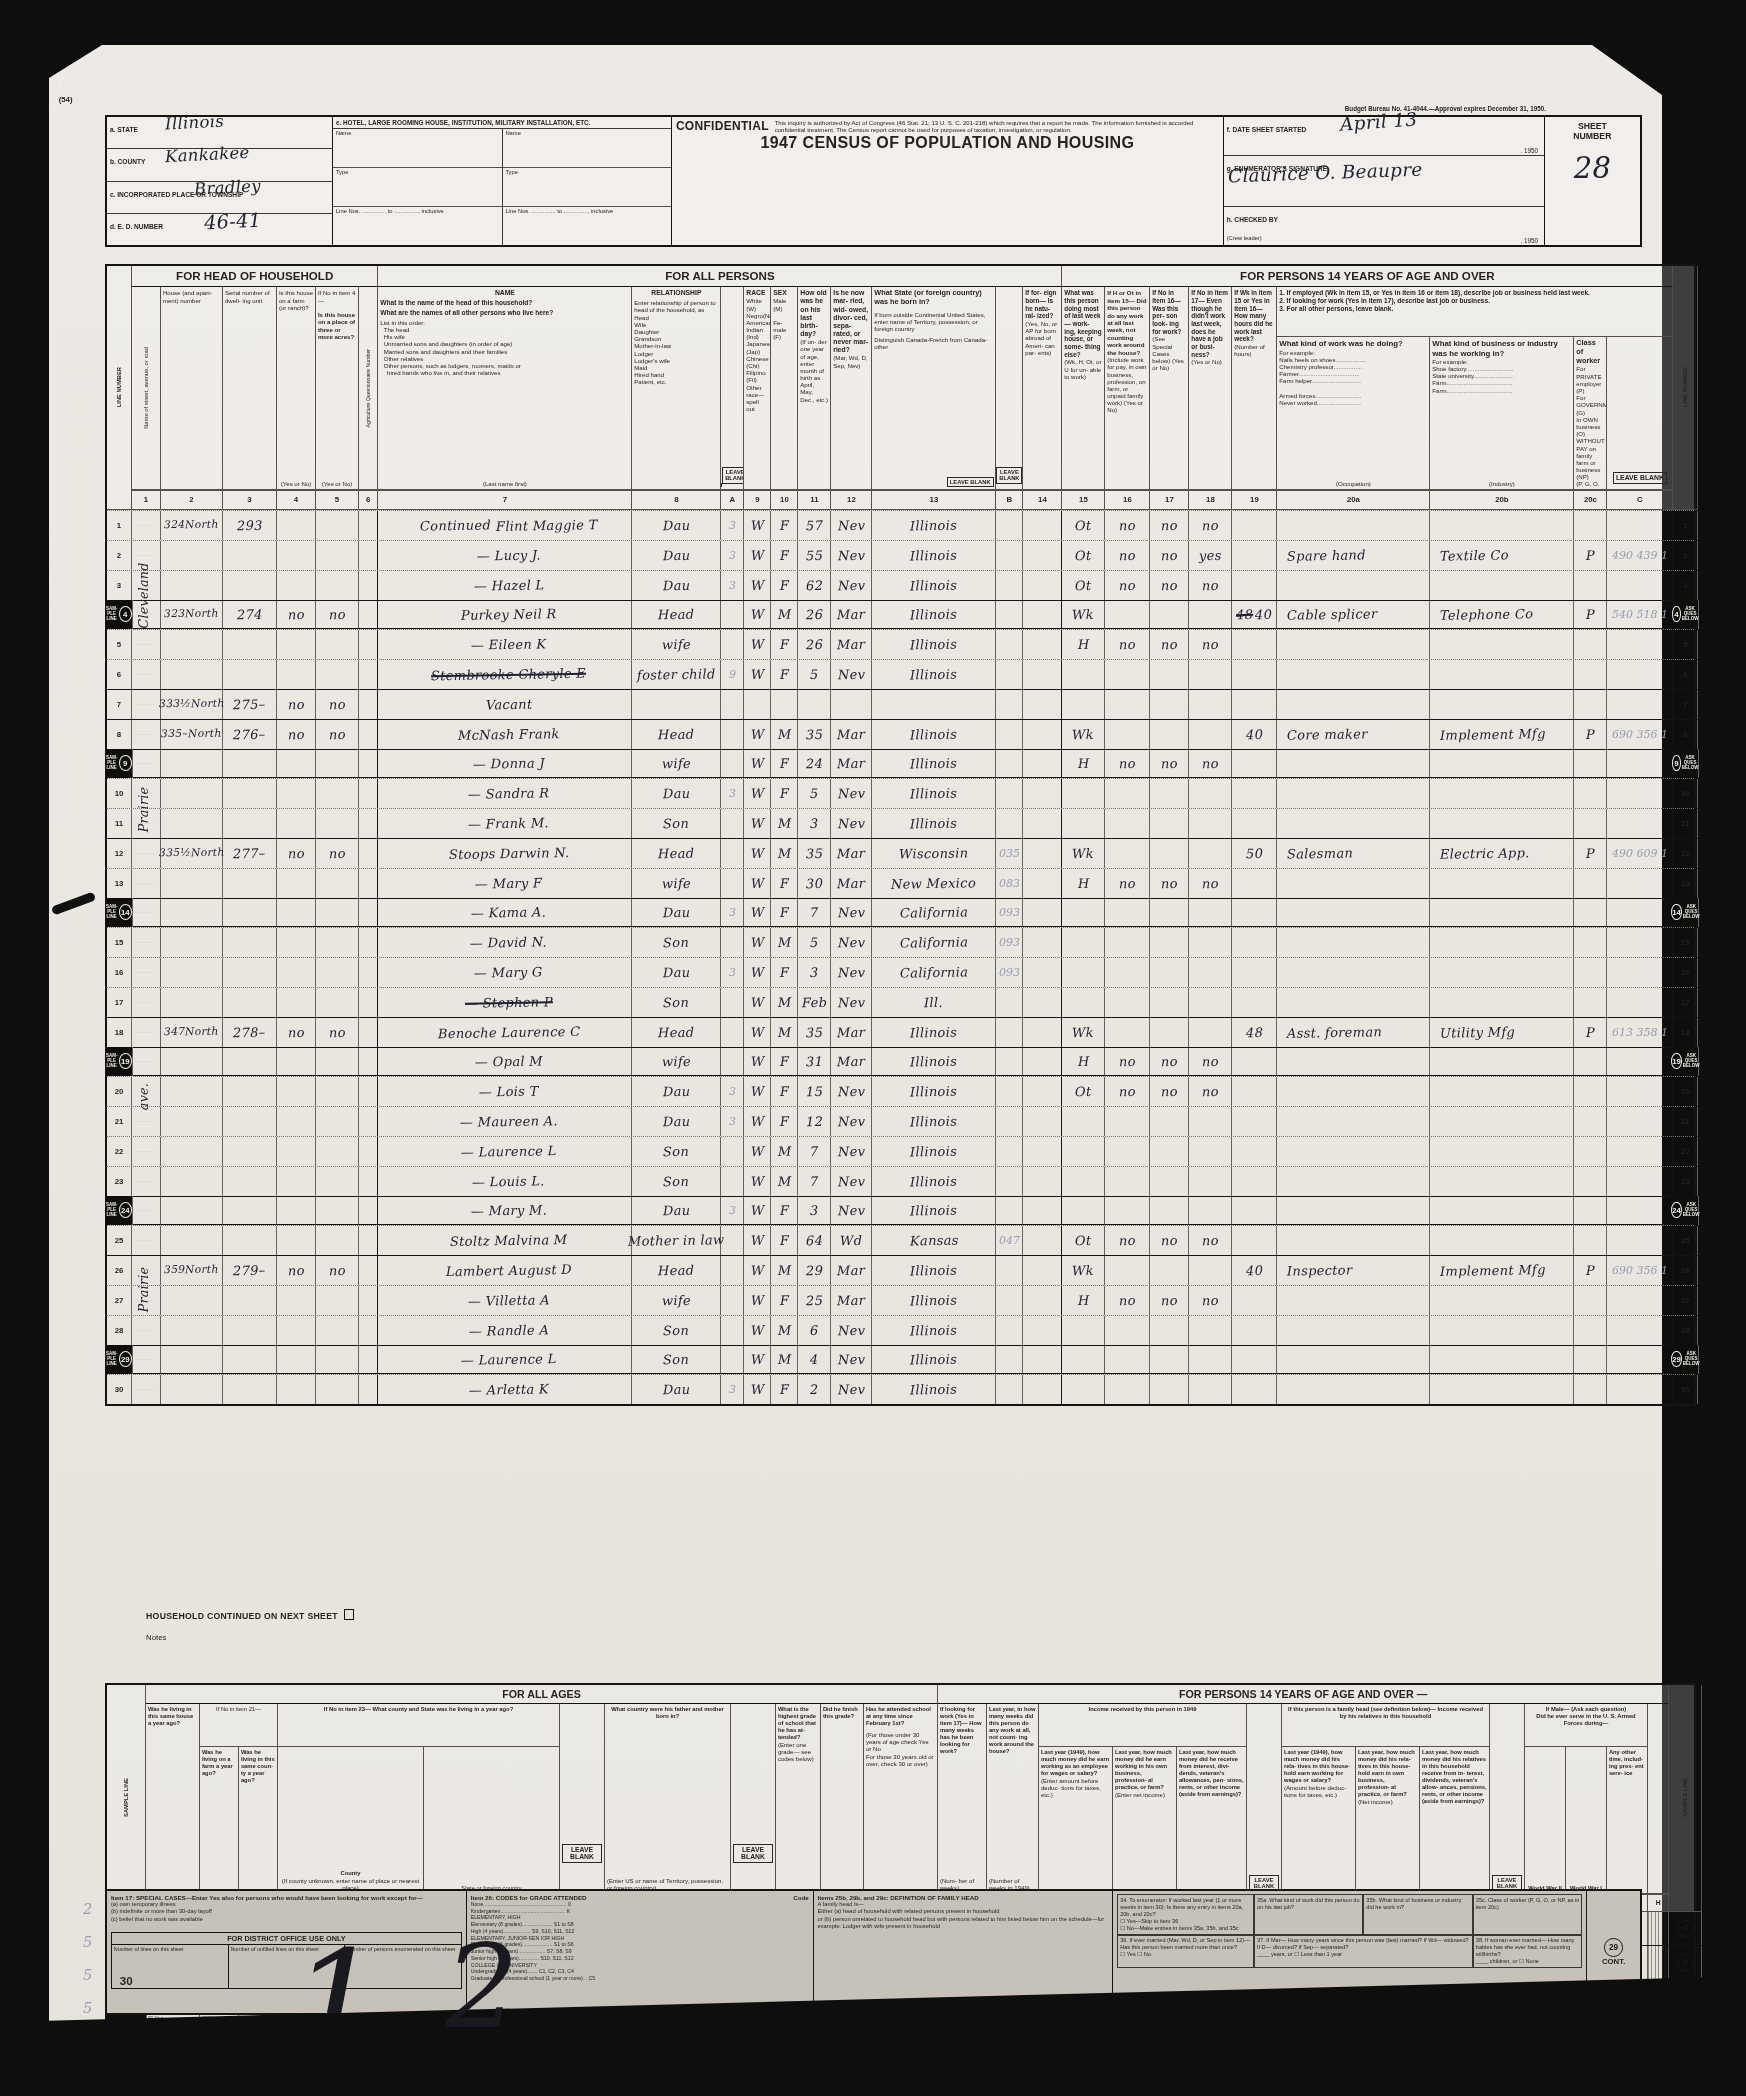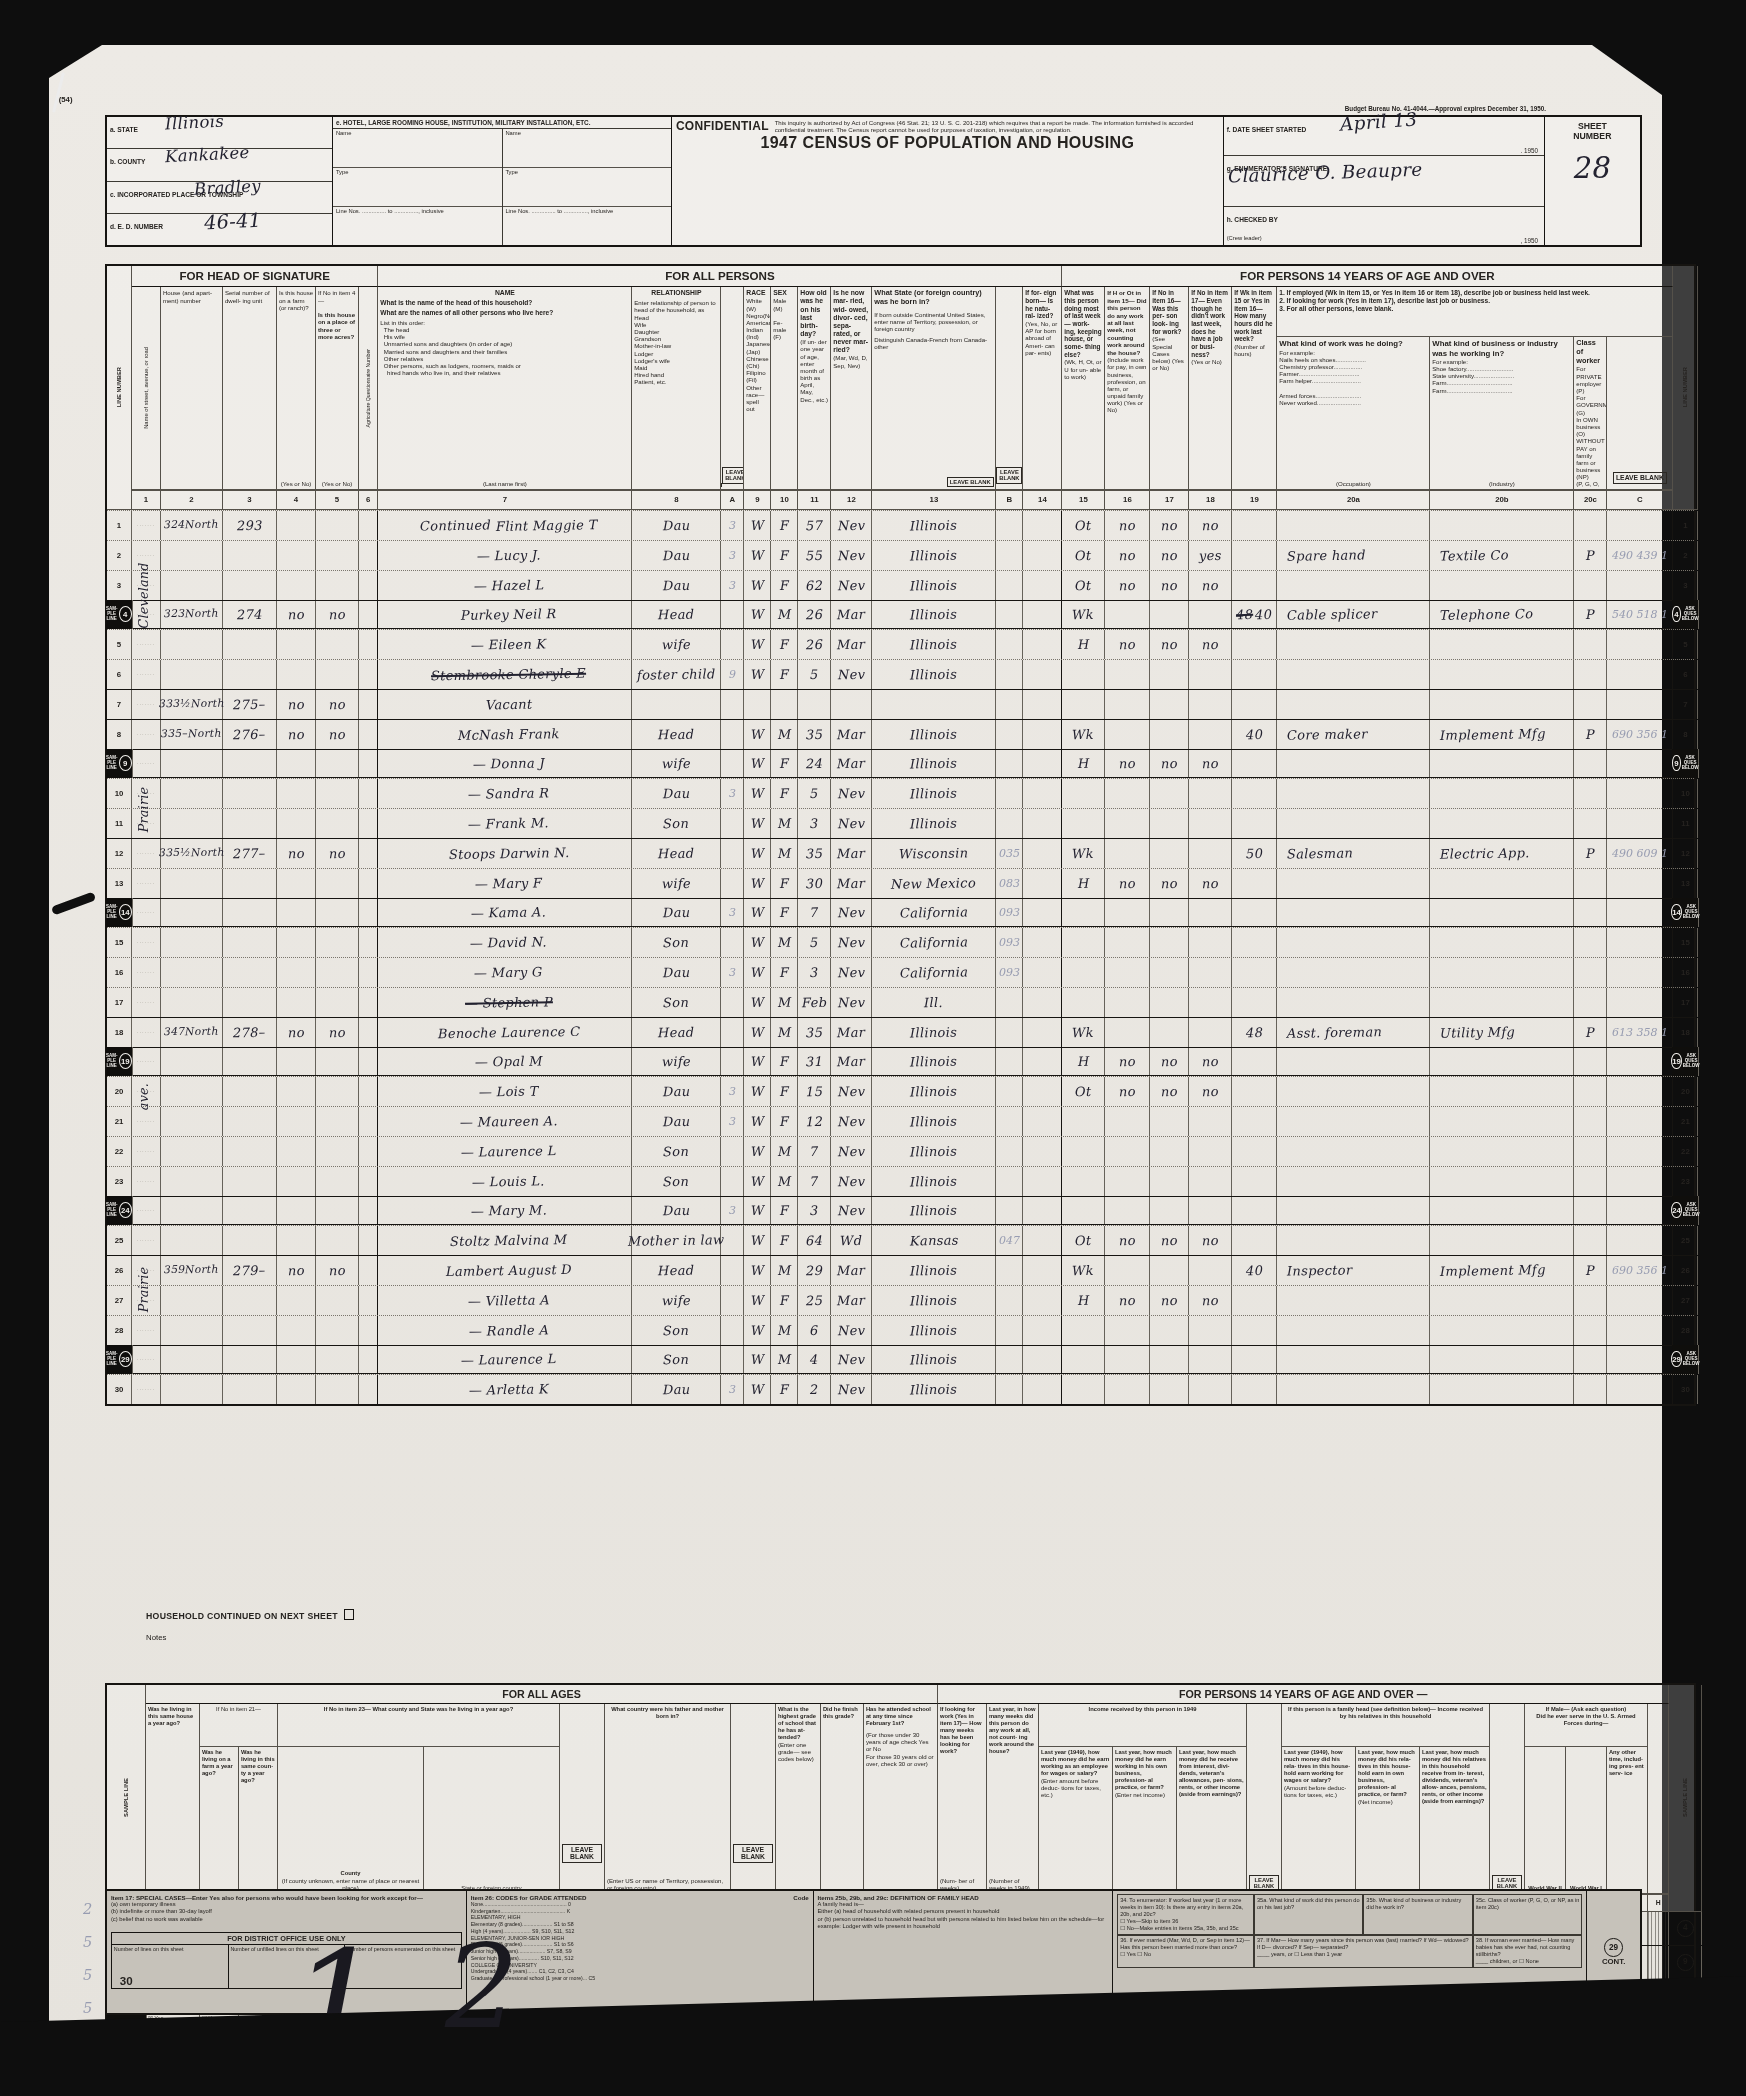--- a/index.html
+++ b/index.html
@@ -207,21 +207,21 @@
       <span class="sheetlab">SHEET<br>NUMBER</span>
       <span class="hw sheethw">28</span>
     </div>
   </div>
 
   <div class="main-table">
     <div class="mhead">
       <div class="hc vcell" style="grid-area:1/1/5/2">
           <span class="vert">LINE NUMBER</span>
         </div>
-      <div class="hc sec" style="grid-area:1/2/2/8">FOR HEAD OF SIGNATURE</div>
+      <div class="hc sec" style="grid-area:1/2/2/8">FOR HEAD OF HOUSEHOLD</div>
       <div class="hc sec" style="grid-area:1/8/2/18">FOR ALL PERSONS</div>
       <div class="hc sec" style="grid-area:1/18/2/27">FOR PERSONS 14 YEARS OF AGE AND OVER</div>
       <div class="hc vcell" style="grid-area:1/27/5/28">
           <span class="vert">LINE NUMBER</span>
         </div>
 
       <div class="hc vcell" style="grid-area:2/2/4/3">
           <span class="vert" style="font-weight:normal">Name of street, avenue, or road</span>
         </div>
       <div class="hc" style="grid-area:2/3/4/4;display:flex;flex-direction:column;justify-content:space-between">

